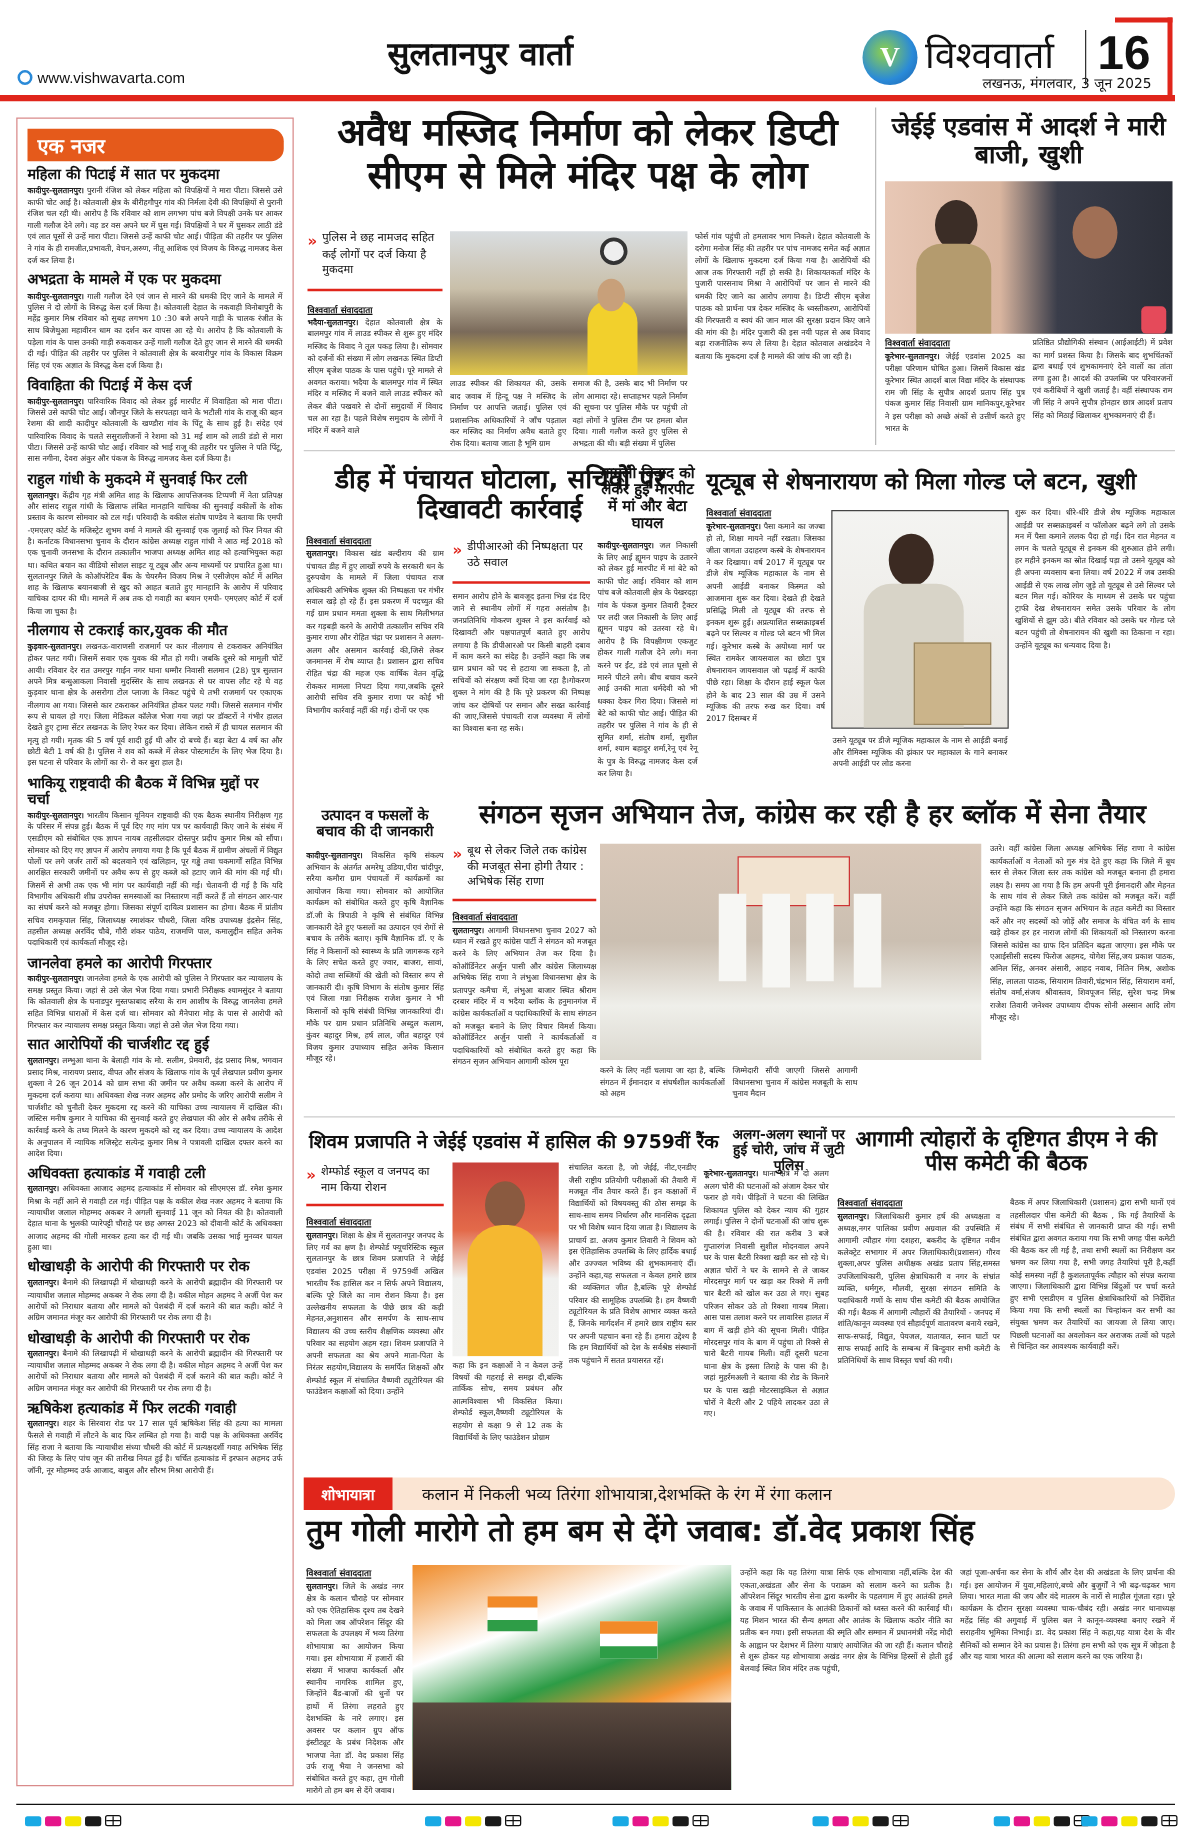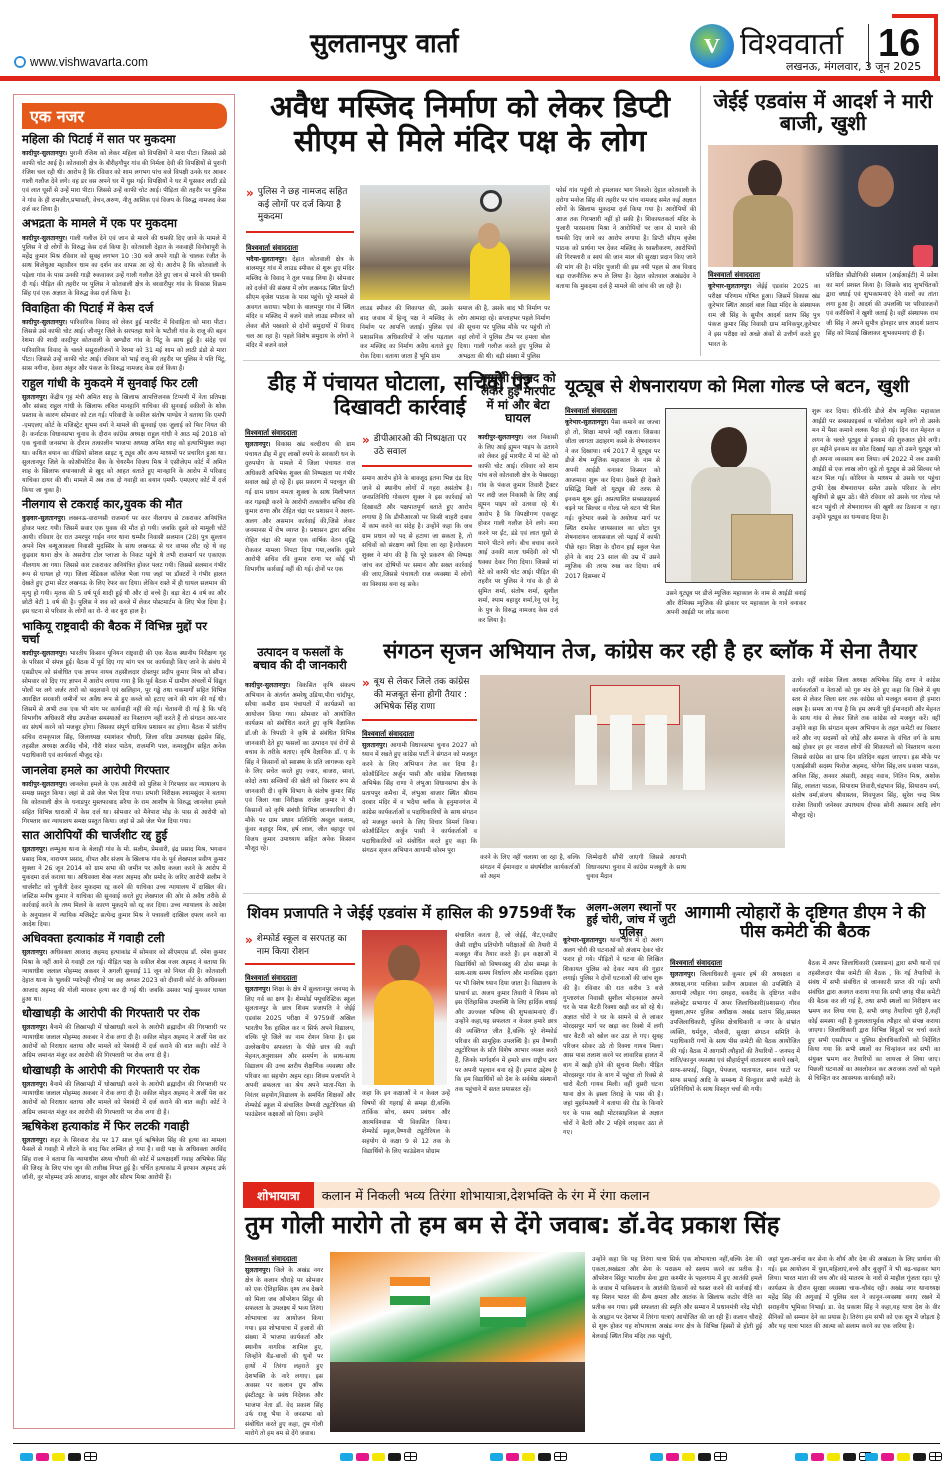--- a/index.html
+++ b/index.html
@@ -28,21 +28,21 @@
 .txt{font-size:6.2px;line-height:1.55;text-align:justify;color:#222}
 .txt b{font-weight:bold}
 .photo{position:absolute;background:#888;overflow:hidden}
 .pullq{font-size:9px;line-height:1.4;display:flex;gap:4px}
 .pullq .chev{color:#e0251b;font-weight:bold;font-size:12px}
 .redline{height:2px;background:#e0251b}
 .divv{position:absolute;width:1px;background:#bbb}
 .divh{position:absolute;height:1px;background:#999}
 .band{position:absolute;left:243px;top:1182px;width:697px;height:26px;border-radius:0 13px 13px 0;background:#fbe5d3;display:flex;align-items:center}
 .band .tag{background:#e0251b;color:#fff;font-weight:bold;font-size:12px;height:26px;padding:0 14px;display:flex;align-items:center}
-.band .txt2{font-size:13px;padding-left:8px}
+.band .txt2{font-size:13px;padding-left:24px}
 .regmarks{position:absolute;display:flex;gap:3px;align-items:center}
 .regmarks span{display:inline-block;width:13px;height:8px;border-radius:2px}
 .regcross{width:13px;height:9px;border:1px solid #111;position:relative;border-radius:2px}
 .regcross:after{content:"";position:absolute;left:5px;top:0;width:1px;height:7px;background:#111}
 .regcross:before{content:"";position:absolute;left:0;top:3px;width:11px;height:1px;background:#111}
 </style>
 </head>
 <body>
 
 <div class="masthead">
@@ -180,21 +180,21 @@
 <div class="abs txt" style="left:480px;top:852px;width:100px">करने के लिए नहीं चलाया जा रहा है, बल्कि संगठन में ईमानदार व संघर्षशील कार्यकर्ताओं को अहम</div>
 <div class="abs txt" style="left:586px;top:852px;width:100px">जिम्मेदारी सौंपी जाएगी जिससे आगामी विधानसभा चुनाव में कांग्रेस मजबूती के साथ चुनाव मैदान</div>
 <div class="abs txt" style="left:792px;top:675px;width:148px">उतरे। वहीं कांग्रेस जिला अध्यक्ष अभिषेक सिंह राणा ने कांग्रेस कार्यकर्ताओं व नेताओं को गुरु मंत्र देते हुए कहा कि जिले में बूथ स्तर से लेकर जिला स्तर तक कांग्रेस को मजबूत बनाना ही हमारा लक्ष्य है। समय आ गया है कि हम अपनी पूरी ईमानदारी और मेहनत के साथ गांव से लेकर जिले तक कांग्रेस को मजबूत करें। वहीं उन्होंने कहा कि संगठन सृजन अभियान के तहत कमेटी का विस्तार करें और नए सदस्यों को जोड़ें और समाज के वंचित वर्ग के साथ खड़े होकर हर हर नाराज लोगों की शिकायतों को निस्तारण करना जिससे कांग्रेस का ग्राफ दिन प्रतिदिन बढ़ता जाएगा। इस मौके पर एआईसीसी सदस्य फिरोज अहमद, योगेश सिंह,जय प्रकाश पाठक, अनिल सिंह, अनवर अंसारी, आहद नवाब, नितिन मिश्र, अशोक सिंह, लालता पाठक, सियाराम तिवारी,चंद्रभान सिंह, सियाराम वर्मा, संतोष वर्मा,संजय श्रीवास्तव, शिवपूजन सिंह, सुरेश चन्द्र मिश्र राजेश तिवारी जनेश्वर उपाध्याय दीपक सोनी अस्सान आदि लोग मौजूद रहे।</div>
 
 <div class="divh" style="left:243px;top:893px;width:697px;background:#ccc"></div>
 
 <div class="abs h-big" style="left:245px;top:905px;width:330px;font-size:15px;text-align:right">शिवम प्रजापति ने जेईई एडवांस में हासिल की 9759वीं रैंक</div>
 <div class="abs" style="left:245px;top:932px;width:110px">
   <div class="pullq">
       <span class="chev">»</span>
-      <span>शेम्फोर्ड स्कूल व सरपतह का नाम किया रोशन</span>
+      <span>शेम्फोर्ड स्कूल व जनपद का नाम किया रोशन</span>
     </div>
   <div class="redline" style="margin:6px 0 8px"></div>
   <div class="byline">विश्ववार्ता संवाददाता</div>
   <div class="txt"><b>सुलतानपुर।</b> <span>शिक्षा के क्षेत्र में सुलतानपुर जनपद के लिए गर्व का क्षण है। शेम्फोर्ड फ्यूचरिस्टिक स्कूल सुलतानपुर के छात्र शिवम प्रजापति ने जेईई एडवांस 2025 परीक्षा में 9759वीं अखिल भारतीय रैंक हासिल कर न सिर्फ अपने विद्यालय, बल्कि पूरे जिले का नाम रोशन किया है। इस उल्लेखनीय सफलता के पीछे छात्र की कड़ी मेहनत,अनुशासन और समर्पण के साथ-साथ विद्यालय की उच्च स्तरीय शैक्षणिक व्यवस्था और परिवार का सहयोग अहम रहा। शिवम प्रजापति ने अपनी सफलता का श्रेय अपने माता-पिता के निरंतर सहयोग,विद्यालय के समर्पित शिक्षकों और शेम्फोर्ड स्कूल में संचालित वैष्णवी ट्यूटोरियल की फाउंडेशन कक्षाओं को दिया। उन्होंने</span></div>
 </div>
 <div class="photo" style="left:362px;top:930px;width:85px;height:155px;background:linear-gradient(180deg,#c8403a 0%,#e36a4a 35%,#f0f0ee 60%,#f2f2f0 100%)">
   <div style="position:absolute;left:26px;top:15px;width:32px;height:38px;border-radius:50%;background:#8a5a40"></div>
   <div style="position:absolute;left:12px;top:50px;width:60px;height:105px;background:#f5b830;border-radius:28px 28px 0 0"></div>
 </div>
 <div class="abs txt" style="left:362px;top:1088px;width:88px">कहा कि इन कक्षाओं ने न केवल उन्हें विषयों की गहराई से समझ दी,बल्कि तार्किक सोच, समय प्रबंधन और आत्मविश्वास भी विकसित किया।शेम्फोर्ड स्कूल,वैष्णवी ट्यूटोरियल के सहयोग से कक्षा 9 से 12 तक के विद्यार्थियों के लिए फाउंडेशन प्रोग्राम</div>

